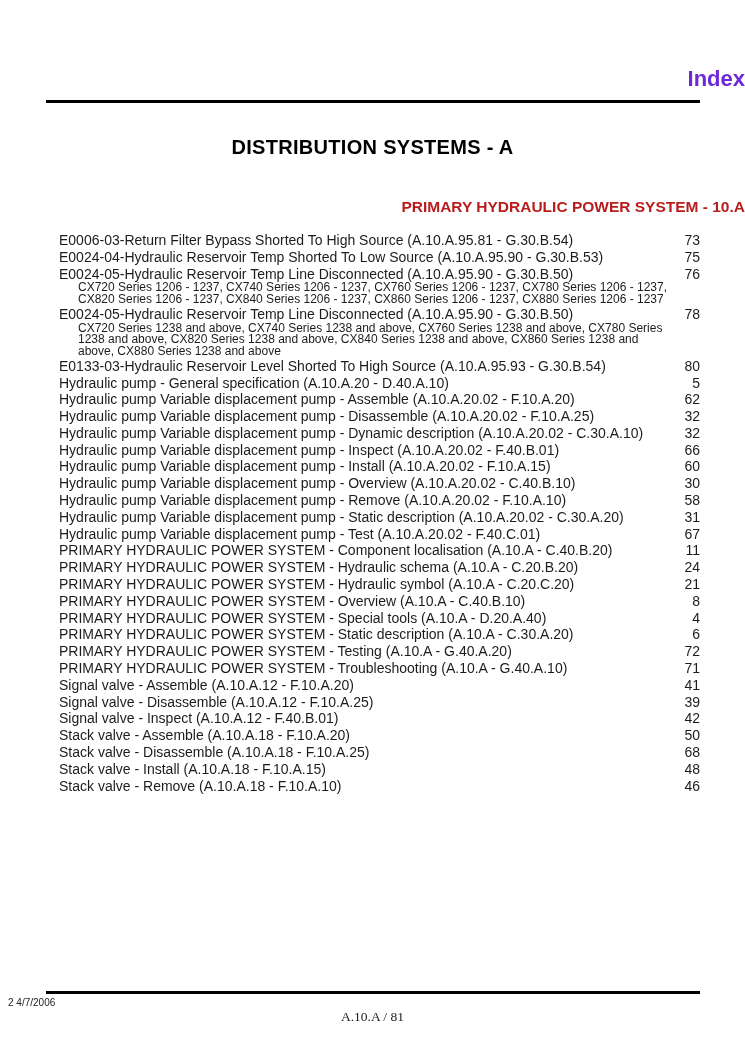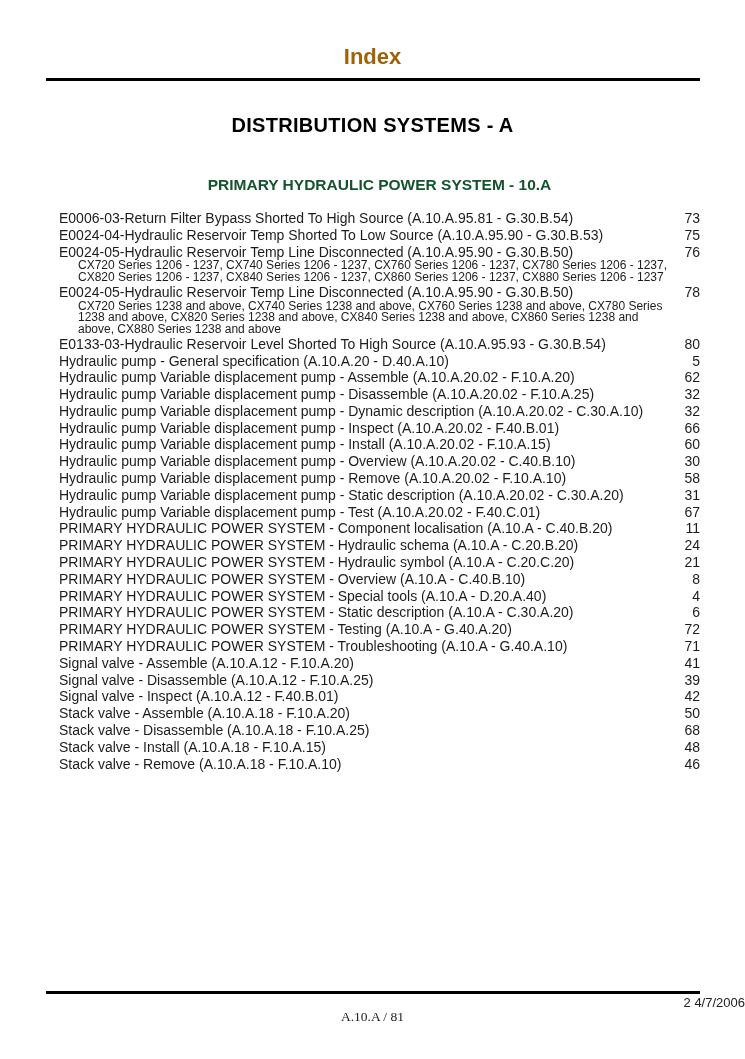--- a/index.html
+++ b/index.html
@@ -10,47 +10,47 @@
   .page {
     position: relative;
     width: 745px;
     height: 1059px;
     background: #ffffff;
     font-family: "Liberation Sans", "DejaVu Sans", sans-serif;
     color: #1a1a1a;
     overflow: hidden;
   }
   .doc-title {
-    padding-top: 44px;
-    text-align: center;
+    padding-top: 66px;
+    text-align: right;
     font-size: 22px;
     font-weight: bold;
-    color: #a16207;
+    color: #6d28d9;
     line-height: 26px;
   }
   .rule {
     height: 3px;
     background: #000000;
     margin: 8px 45px 0 46px;
   }
   .section-title {
     margin-top: 32px;
     text-align: center;
     font-size: 20px;
     font-weight: bold;
     color: #000000;
     letter-spacing: 0.3px;
     line-height: 24px;
   }
   .subsection-title {
     margin-top: 38px;
-    text-align: center;
+    text-align: right;
     font-size: 15.5px;
     font-weight: bold;
-    color: #14532d;
+    color: #b91c1c;
     line-height: 19px;
     padding-left: 14px;
   }
   .index-list {
     margin: 16px 45px 0 59px;
   }
   .entry-row {
     display: flex;
     justify-content: space-between;
     align-items: baseline;
@@ -72,22 +72,22 @@
     color: #1c1c1c;
   }
   .footer {
     position: absolute;
     top: 983px;
     left: 0;
     right: 0;
   }
   .footer-print {
     margin-top: 3px;
-    text-align: right;
-    font-size: 13px;
+    text-align: left;
+    font-size: 10px;
     line-height: 11px;
     color: #222222;
     margin-left: 8px;
   }
   .footer-page {
     margin-top: 1px;
     text-align: center;
     font-size: 13.5px;
     line-height: 15px;
     color: #222222;

